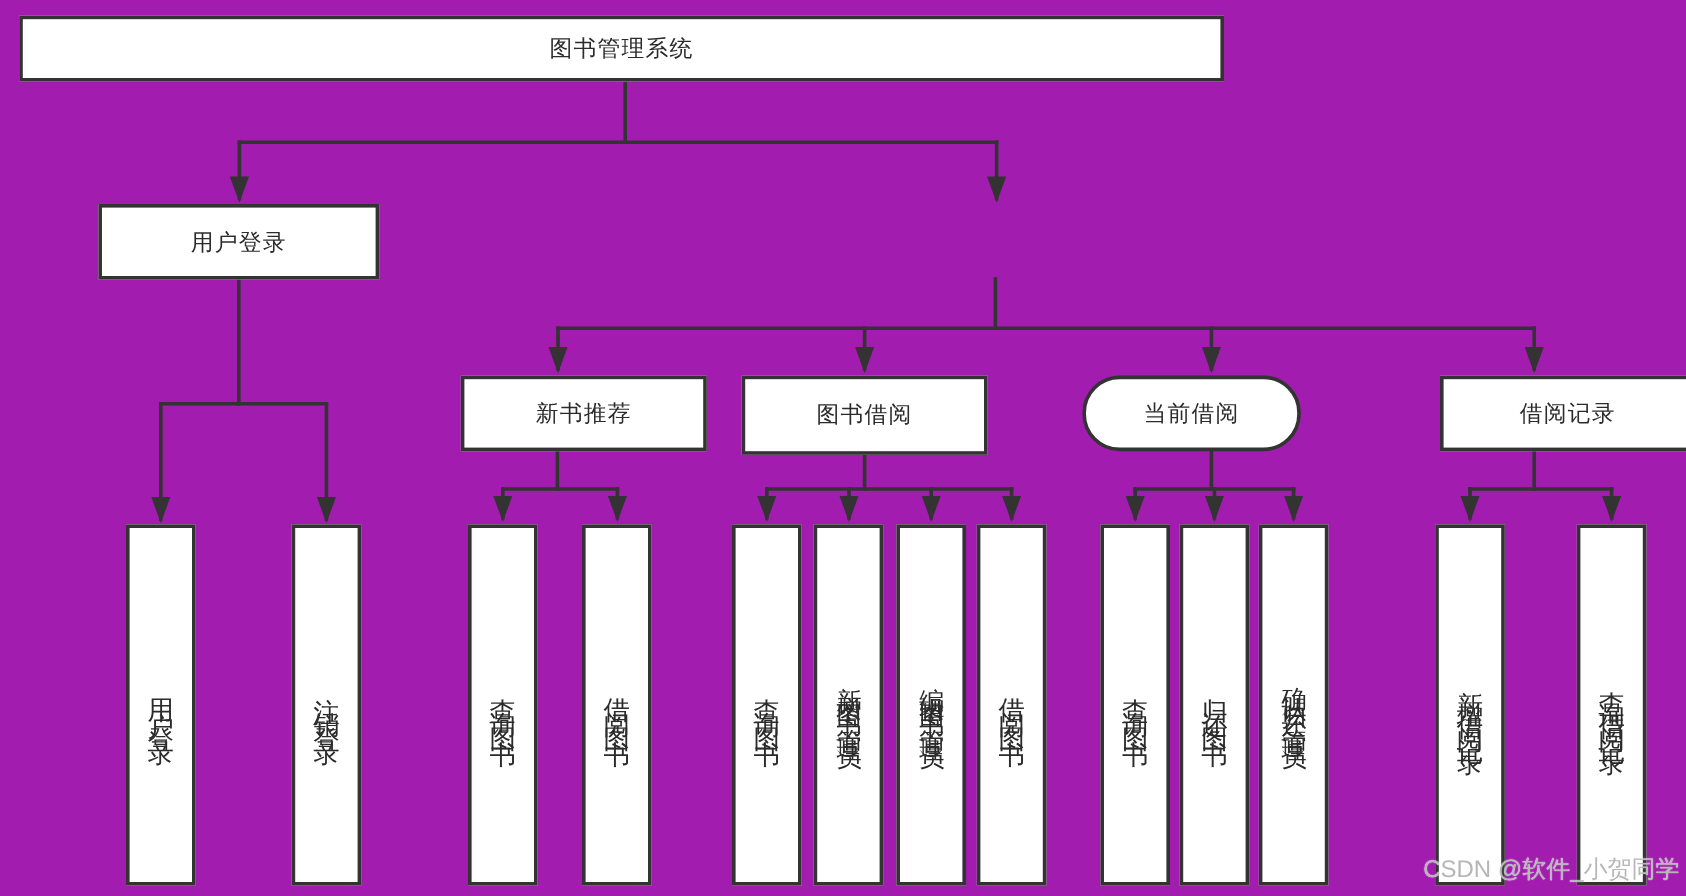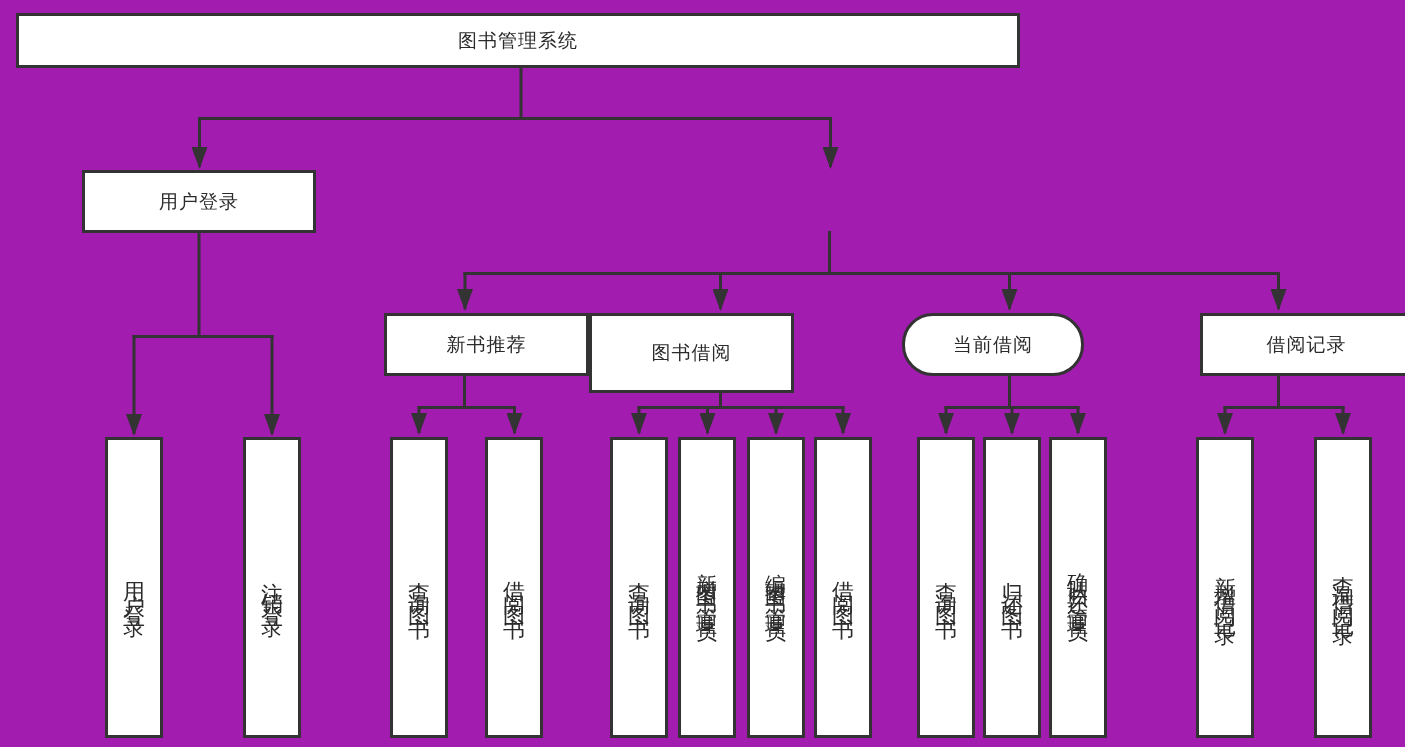--- a/index.html
+++ b/index.html
@@ -108,21 +108,21 @@
     <span>图书管理系统</span>
   </div>
 
   <div class="box hbox" style="left:82px;top:170px;width:234px;height:63px;">
     <span>用户登录</span>
   </div>
 
   <div class="box hbox" style="left:362px;top:313px;width:205px;height:63px;margin-left:22px;">
     <span>新书推荐</span>
   </div>
-  <div class="box hbox" style="left:589px;top:313px;width:205px;height:80px;">
+  <div class="box hbox" style="left:618px;top:313px;width:205px;height:66px;">
     <span>图书借阅</span>
   </div>
   <div class="box hbox" style="left:902px;top:313px;width:182px;height:63px;border-radius:31px;">
     <span>当前借阅</span>
   </div>
   <div class="box hbox" style="left:1200px;top:313px;width:213px;height:63px;">
     <span>借阅记录</span>
   </div>
 
   <div class="box vbox" style="left:105px;top:437px;width:58px;height:301px;">
@@ -162,14 +162,15 @@
     <span>确认归还（管理员）</span>
   </div>
 
   <div class="box vbox medium" style="left:1196px;top:437px;width:58px;height:301px;">
     <span>新增借阅记录</span>
   </div>
   <div class="box vbox medium" style="left:1314px;top:437px;width:58px;height:301px;">
     <span>查询借阅记录</span>
   </div>
 
+  <div class="watermark">CSDN @软件_小贺同学</div>
 
 </div>
 
 </body></html>

